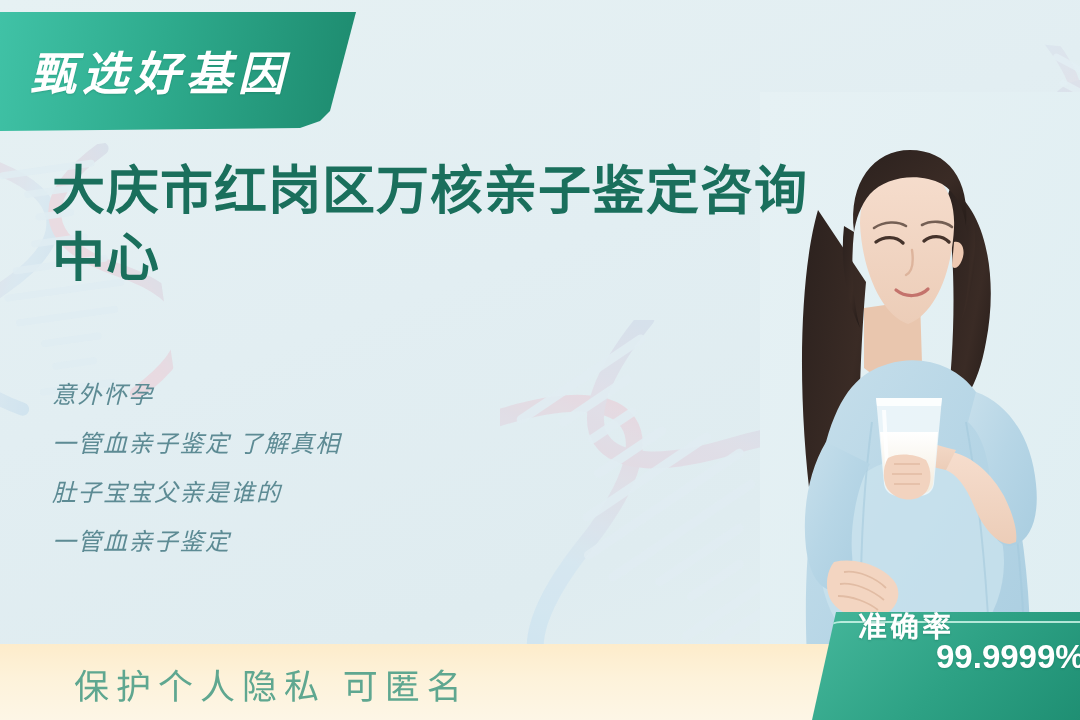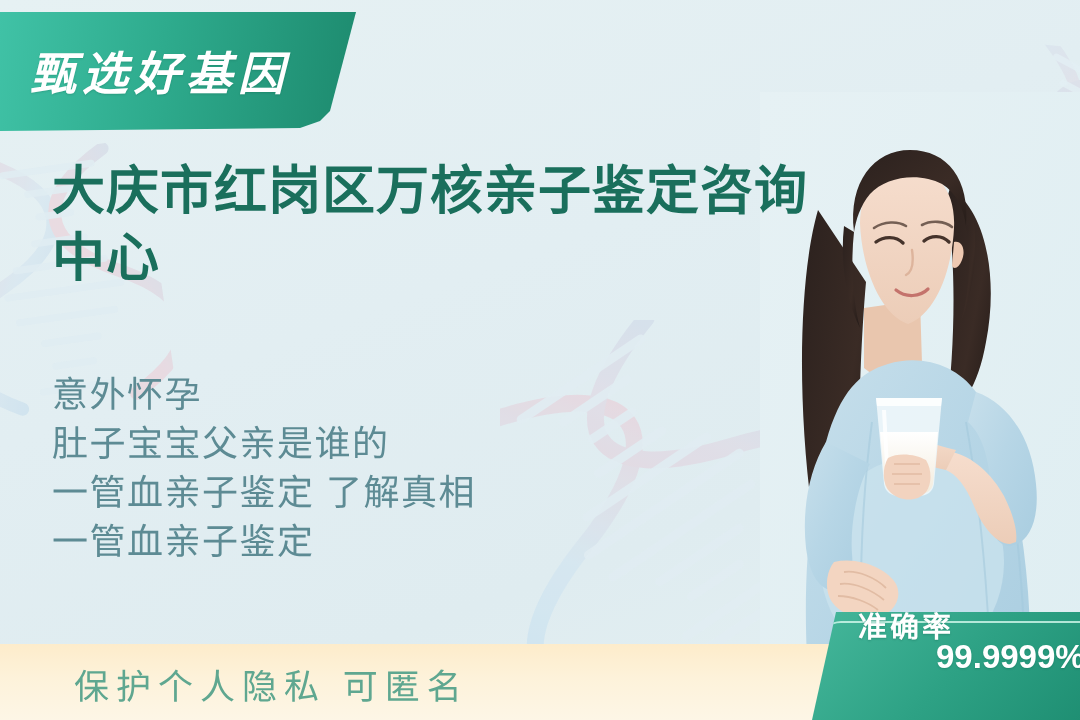--- a/index.html
+++ b/index.html
@@ -80,25 +80,26 @@
 
   
   .copy {
     position: absolute;
     left: 52px;
     top: 370px;
     width: 540px;
   }
   .copy-line {
     color: #5d8b94;
-    font-size: 36px;
+    font-size: 24px;
     line-height: 49px;
     font-weight: 300;
     letter-spacing: 1.5px;
     white-space: pre;
+    font-style: italic;
   }
 
   
   .bottom-band {
     position: absolute;
     left: 0;
     bottom: 0;
     width: 1080px;
     height: 76px;
     background: linear-gradient(180deg, #fdeccb 0%, #fdf2da 45%, #fdf6e6 100%);
@@ -377,22 +378,22 @@
   </div>
 
   <div class="logo-banner">
     <span class="logo-text">甄选好基因</span>
   </div>
 
   <h1 class="headline">大庆市红岗区万核亲子鉴定咨询中心</h1>
 
   <div class="copy">
     <div class="copy-line">意外怀孕</div>
+    <div class="copy-line">一管血亲子鉴定 了解真相</div>
     <div class="copy-line">肚子宝宝父亲是谁的</div>
-    <div class="copy-line">一管血亲子鉴定 了解真相</div>
     <div class="copy-line">一管血亲子鉴定</div>
   </div>
 
   <div class="bottom-band">
     <span class="band-text">保护个人隐私 可匿名</span>
   </div>
 
   <div class="badge">
     <div class="badge-stroke"></div>
     <div class="badge-inner">

